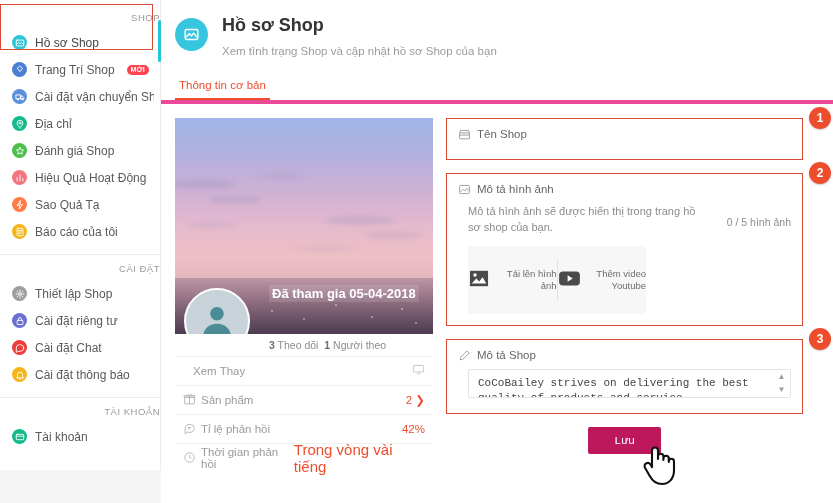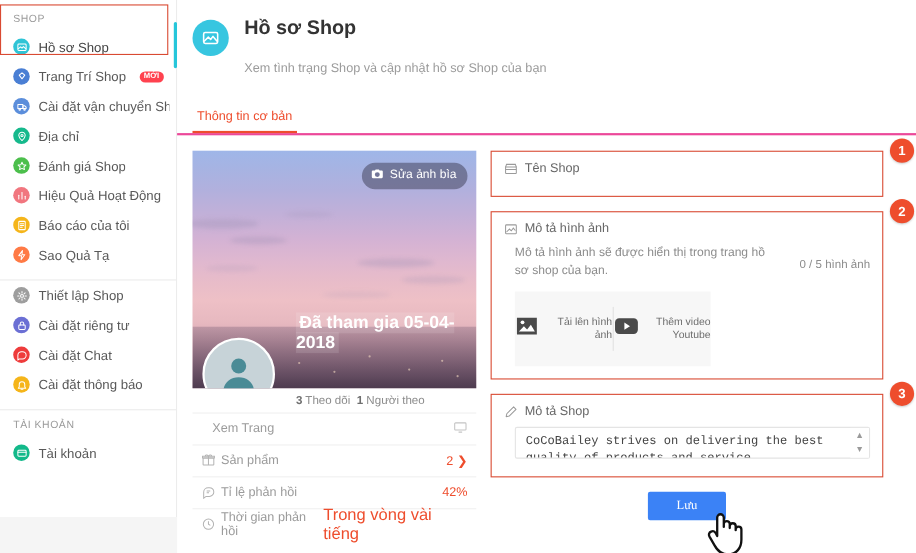--- a/index.html
+++ b/index.html
@@ -17,21 +17,21 @@
   .sidebar {
     width: 161px; height: 470px;
     background: #fff;
     border-right: 1px solid #ececec;
     padding-top: 4px;
     position: relative;
     flex: 0 0 161px;
   }
   .side-group-title {
     font-size: 9.5px; color:#9a9a9a; letter-spacing:.5px;
-    padding: 8px 0 6px 12px; text-transform: uppercase;
+    padding: 8px 0 6px 12px; text-transform: uppercase; text-align: right;
   }
   .side-item {
     display:flex; align-items:center; gap:8px;
     height: 27px; padding-left: 12px; padding-right:6px;
     font-size: 12px; color:#595959; cursor:pointer;
     position: relative;
   }
   .side-item .label { white-space:nowrap; overflow:hidden; }
   .ico {
     width:15px; height:15px; border-radius:50%;
@@ -58,23 +58,23 @@
     flex:1; background:#fff; padding: 0 0 0 0; position:relative;
     min-width:0;
   }
   .page-head { display:flex; align-items:flex-start; gap:14px; padding:14px 0 0 14px; }
   .head-icon {
     width:33px; height:33px; border-radius:50%; background:#37c6e0;
     display:flex; align-items:center; justify-content:center; flex:0 0 33px;
     margin-top:4px;
   }
   .head-title { font-size:18px; font-weight:bold; color:#333; line-height:1.25; }
-  .head-sub { font-size:11.5px; color:#9b9b9b; margin-top:19px;text-align:center; }
-
-  .tabs { margin-top:28px; border-bottom:2px solid #ec4899; padding-left:14px; }
+  .head-sub { font-size:11.5px; color:#9b9b9b; margin-top:8px;text-align:center; }
+
+  .tabs { margin-top:18px; border-bottom:4px solid #ec4899; padding-left:14px; }
   .tab {
     display:inline-block; font-size:11.5px; color:#ee4d2d; padding:0 4px 7px 4px;
     border-bottom:2px solid #ee4d2d; cursor:pointer;
   }
 
   .content { display:flex; gap:13px; padding:14px 8px 0 14px; }
 
   
   .left-card { width:258px; flex:0 0 258px; }
   .cover {
@@ -97,21 +97,21 @@
     position:absolute; background: rgba(255,230,200,.55); border-radius:1px;
   }
   .edit-cover {
     position:absolute; top:11px; right:8px;
     background: rgba(70,70,95,.55); color:#fff; font-size:11px;
     padding:4px 10px 5px 8px; border-radius:13px;
     display:flex; align-items:center; gap:5px; cursor:pointer;
   }
   .joined-wrap { position:absolute; left:94px; bottom:32px; }
   .joined {
-    font-size:16px; color:#fff; font-weight:bold;
+    font-size:13px; color:#fff; font-weight:bold;
     background: rgba(255,255,255,.12); padding:1px 3px;
   }
   .avatar {
     position:absolute; left:9px; bottom:-20px;
     width:66px; height:66px; border-radius:50%;
     background:#c7d3d8; border:2px solid #fff;
     overflow:hidden; display:flex; align-items:flex-end; justify-content:center;
   }
   .avatar .person {
     position:absolute; left:50%; top:12px; transform:translateX(-50%);
@@ -174,23 +174,23 @@
     font-family:"Liberation Mono", monospace; resize:none; outline:none;
     overflow:hidden; line-height:1.45; background:#fff;
   }
   .spin {
     position:absolute; right:1px; top:1px; width:17px; height:27px;
     display:flex; flex-direction:column; align-items:center; justify-content:space-around;
     color:#9a9a9a; font-size:8px; cursor:pointer; background:#fff;
   }
   .save-wrap { text-align:center; margin-top:12px; position:relative; }
   .save-btn {
-    background:#3b82f6; color:#fff; border:none; border-radius:2px;
+    background:#be185d; color:#fff; border:none; border-radius:2px;
     font-size:11.5px; padding:7px 26px; cursor:pointer;
-    font-family:Liberation Serif, serif;
+    font-family:Liberation Mono, monospace;
   }
   .cursor-hand { position:absolute; left:calc(50% + 14px); top:14px; }
 </style>
 </head>
 <body>
 
 <div class="app">
 
   <div class="sidebar">
     <div id="sidebar-groups">
@@ -245,37 +245,38 @@
           <span class="ico" style="background: rgb(241, 118, 127);">
             <svg width="10" height="10" viewBox="0 0 24 24" fill="none" stroke="#fff" stroke-width="2.2" stroke-linecap="round" stroke-linejoin="round">
               <path d="M5 19V11"></path>
               <path d="M12 19V5"></path>
               <path d="M19 19v-6"></path>
             </svg>
           </span>
           <span class="label">Hiệu Quả Hoạt Động</span>
         </div>
         <div class="side-item">
+          <span class="ico" style="background: rgb(255, 122, 69);">
+            <svg width="10" height="10" viewBox="0 0 24 24" fill="none" stroke="#fff" stroke-width="2.2" stroke-linecap="round" stroke-linejoin="round">
+              <path d="M13 2L5 13h6l-1 9 8-11h-6z"></path>
+            </svg>
+          </span>
+          <span class="label">Sao Quả Tạ</span>
+        </div>
+        <div class="side-item">
           <span class="ico" style="background: rgb(245, 181, 26);">
             <svg width="10" height="10" viewBox="0 0 24 24" fill="none" stroke="#fff" stroke-width="2.2" stroke-linecap="round" stroke-linejoin="round">
               <rect x="5" y="3" width="14" height="18" rx="1.5"></rect>
               <path d="M8.5 8h7M8.5 12h7M8.5 16h4"></path>
             </svg>
           </span>
           <span class="label">Báo cáo của tôi</span>
         </div>
-        <div class="side-item">
-          <span class="ico" style="background: rgb(255, 122, 69);">
-            <svg width="10" height="10" viewBox="0 0 24 24" fill="none" stroke="#fff" stroke-width="2.2" stroke-linecap="round" stroke-linejoin="round">
-              <path d="M13 2L5 13h6l-1 9 8-11h-6z"></path>
-            </svg>
-          </span>
-          <span class="label">Sao Quả Tạ</span>
-        </div>
         <div class="side-divider"></div>
+        <div class="side-group-title">CÀI ĐẶT</div>
         <div class="side-item">
           <span class="ico" style="background: rgb(158, 158, 158);">
             <svg width="10" height="10" viewBox="0 0 24 24" fill="none" stroke="#fff" stroke-width="2.2" stroke-linecap="round" stroke-linejoin="round">
               <circle cx="12" cy="12" r="3.2"></circle>
               <path d="M12 2.5v3M12 18.5v3M2.5 12h3M18.5 12h3M5.2 5.2l2.2 2.2M16.6 16.6l2.2 2.2M18.8 5.2l-2.2 2.2M7.4 16.6l-2.2 2.2"></path>
             </svg>
           </span>
           <span class="label">Thiết lập Shop</span>
         </div>
         <div class="side-item">
@@ -354,28 +355,20 @@
           <div class="citylight" style="left:26px;bottom:18px;width:2px;height:2px;"></div>
           <div class="citylight" style="left:44px;bottom:26px;width:2px;height:2px;"></div>
           <div class="citylight" style="left:62px;bottom:12px;width:2px;height:2px;"></div>
           <div class="citylight" style="left:96px;bottom:22px;width:2px;height:2px;"></div>
           <div class="citylight" style="left:128px;bottom:14px;width:2px;height:2px;"></div>
           <div class="citylight" style="left:160px;bottom:28px;width:2px;height:2px;"></div>
           <div class="citylight" style="left:196px;bottom:16px;width:2px;height:2px;"></div>
           <div class="citylight" style="left:226px;bottom:24px;width:2px;height:2px;"></div>
           <div class="citylight" style="left:240px;bottom:10px;width:2px;height:2px;"></div>
 
-          <div class="edit-cover">
-            <span>
-              <svg width="12" height="12" viewBox="0 0 24 24" fill="#fff">
-                <path d="M9 4l-1.2 2H4a2 2 0 00-2 2v10a2 2 0 002 2h16a2 2 0 002-2V8a2 2 0 00-2-2h-3.8L15 4H9zm3 5a4.5 4.5 0 110 9 4.5 4.5 0 010-9z"></path>
-              </svg>
-            </span>
-            <span>Sửa ảnh bìa</span>
-          </div>
 
           <div class="joined-wrap">
             <span class="joined">Đã tham gia 05-04-2018</span>
           </div>
 
           <div class="avatar">
             <span class="person">
               <svg width="38" height="38" viewBox="0 0 24 24" fill="#4a8b96">
                 <circle cx="12" cy="7.4" r="4.3"></circle>
                 <path d="M3.2 22c0-4.9 3.9-8.2 8.8-8.2s8.8 3.3 8.8 8.2z"></path>
@@ -386,21 +379,21 @@
         </div>
 
         <div class="followrow">
           <b>3</b>
           <span>Theo dõi</span>
           &nbsp;<b>1</b>
           <span>Người theo</span>
         </div>
 
         <div class="stat-row first">
-          <span class="sname">Xem Trang</span>
+          <span class="sname">Xem Thay</span>
           <span class="sval" style="color:#c4c4c4;">
             <svg width="13" height="13" viewBox="0 0 24 24" fill="none" stroke="#c4c4c4" stroke-width="1.8">
               <rect x="2.5" y="4.5" width="19" height="12" rx="1.5"></rect>
                 <path d="M9 20h6"></path>
             </svg>
           </span>
         </div>
 
         <div id="stat-rows">
             <div class="stat-row">

